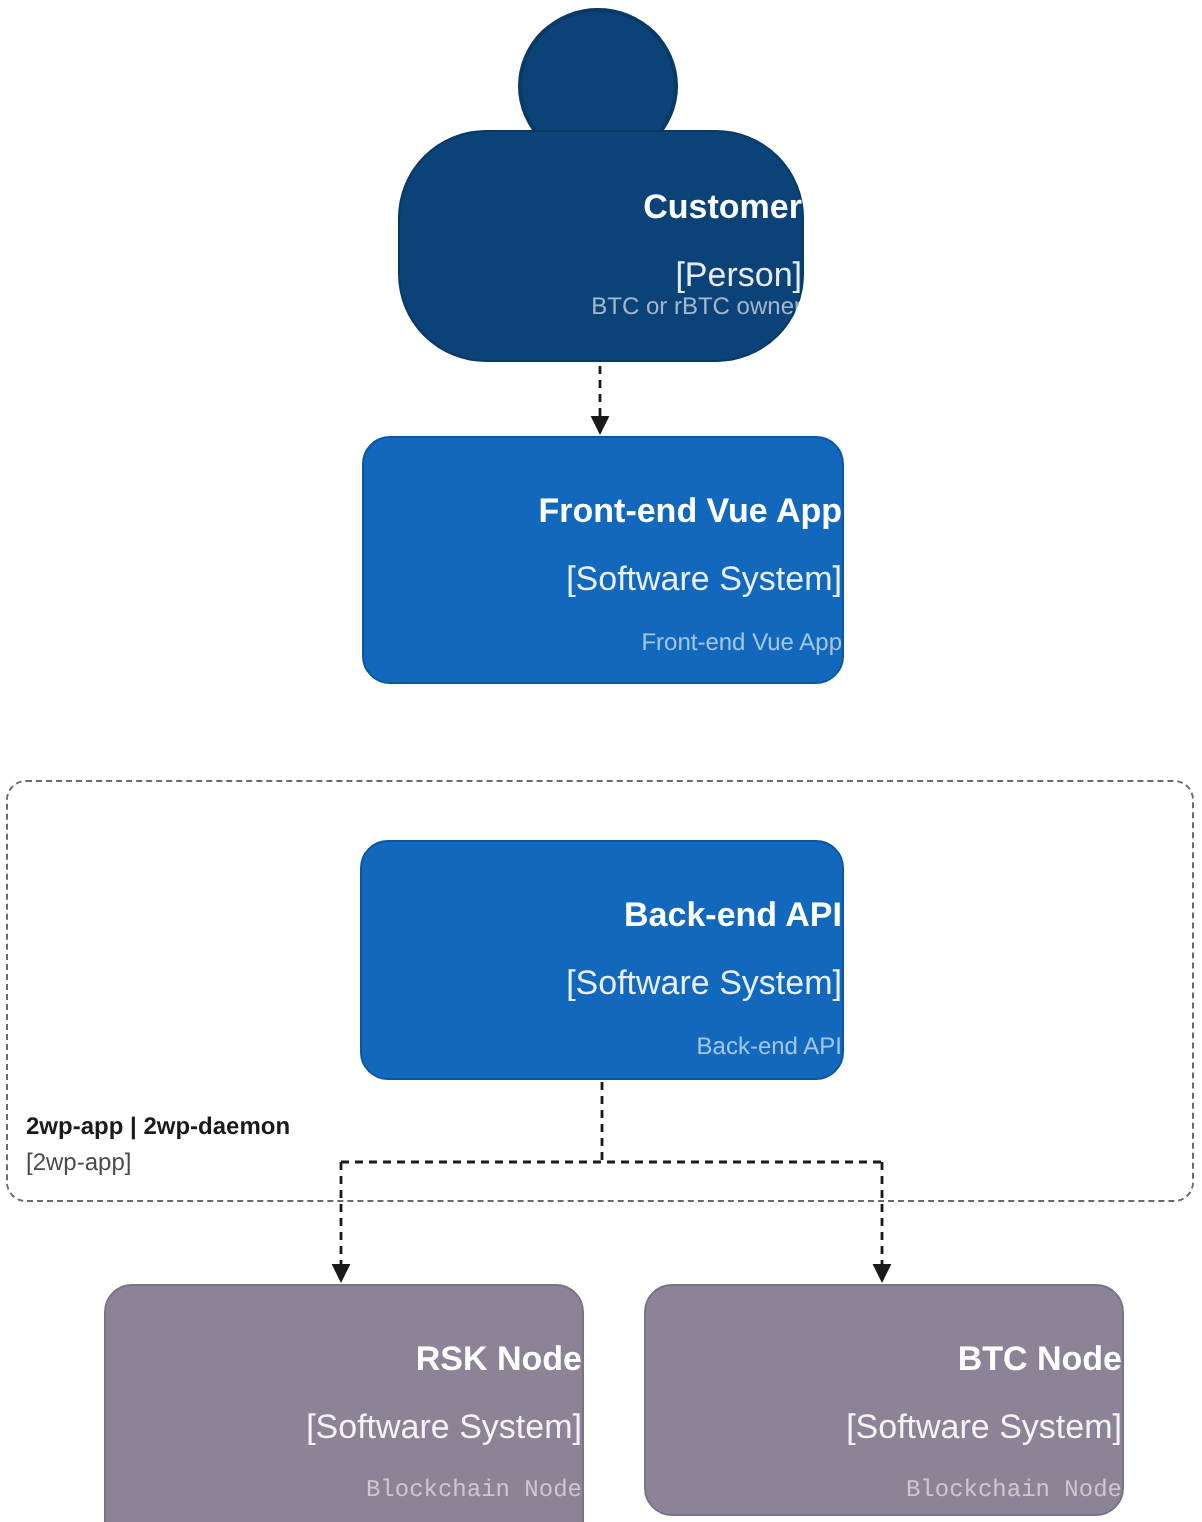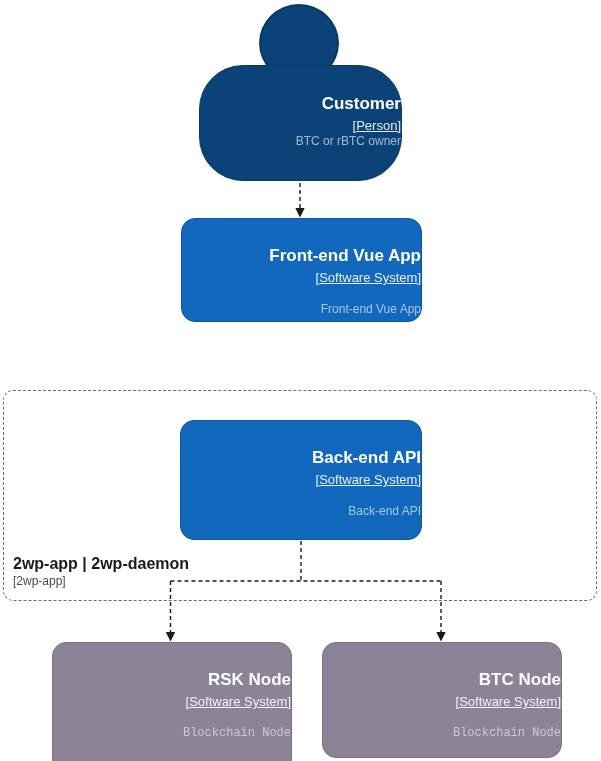--- a/index.html
+++ b/index.html
@@ -22,25 +22,24 @@
     text-align: right;
     color: #ffffff;
     z-index: 2;
   }
   .node .title {
     font-size: 17px;
     font-weight: bold;
     line-height: 20px;
   }
   .node .meta {
-    font-size: 13px;
+    font-size: 17px;
     line-height: 16px;
-    margin-top: 4px;
+    margin-top: 16px;
     color: rgba(255,255,255,0.90);
-    text-decoration: underline;
   }
   .node .desc {
     font-size: 12px;
     line-height: 14px;
     margin-top: 16px;
     color: rgba(255,255,255,0.62);
   }
 
   
   .person-head {
@@ -63,21 +62,21 @@
   }
   .person-body .desc { margin-top: 0; }
 
   
   .system {
     border-radius: 14px;
     background: var(--software-system-fill, #1168BD);
     border: 1.5px solid #0D579E;
     padding-top: 27px;
   }
-  .frontend { left: 181px; top: 218px; width: 241px; height: 104px; }
+  .frontend { left: 181px; top: 218px; width: 241px; height: 124px; }
   .backend  { left: 180px; top: 420px; width: 242px; height: 120px; }
 
   .blockchain {
     background: var(--blockchain-node-fill, #8C8496);
     border: 1.5px solid #7A7387;
   }
   .rsk { left: 52px;  top: 642px; width: 240px; height: 140px; }
   .btc { left: 322px; top: 642px; width: 240px; height: 116px; }
   .blockchain .desc { color: rgba(255,255,255,0.55); font-family: Liberation Mono, monospace; }
 
@@ -90,21 +89,21 @@
     border: 1.6px dashed var(--boundary-border, #6B6B6B);
     border-radius: 10px;
     z-index: 0;
   }
   .boundary-label {
     position: absolute;
     left: 9px; top: 163px;
     text-align: left;
   }
   .boundary-label .b-title {
-    font-size: 16px;
+    font-size: 12px;
     font-weight: bold;
     color: #1A1A1A;
     line-height: 19px;
   }
   .boundary-label .b-sub {
     font-size: 12px;
     color: #4A4A4A;
     line-height: 14px;
     margin-top: 1px;
   }

